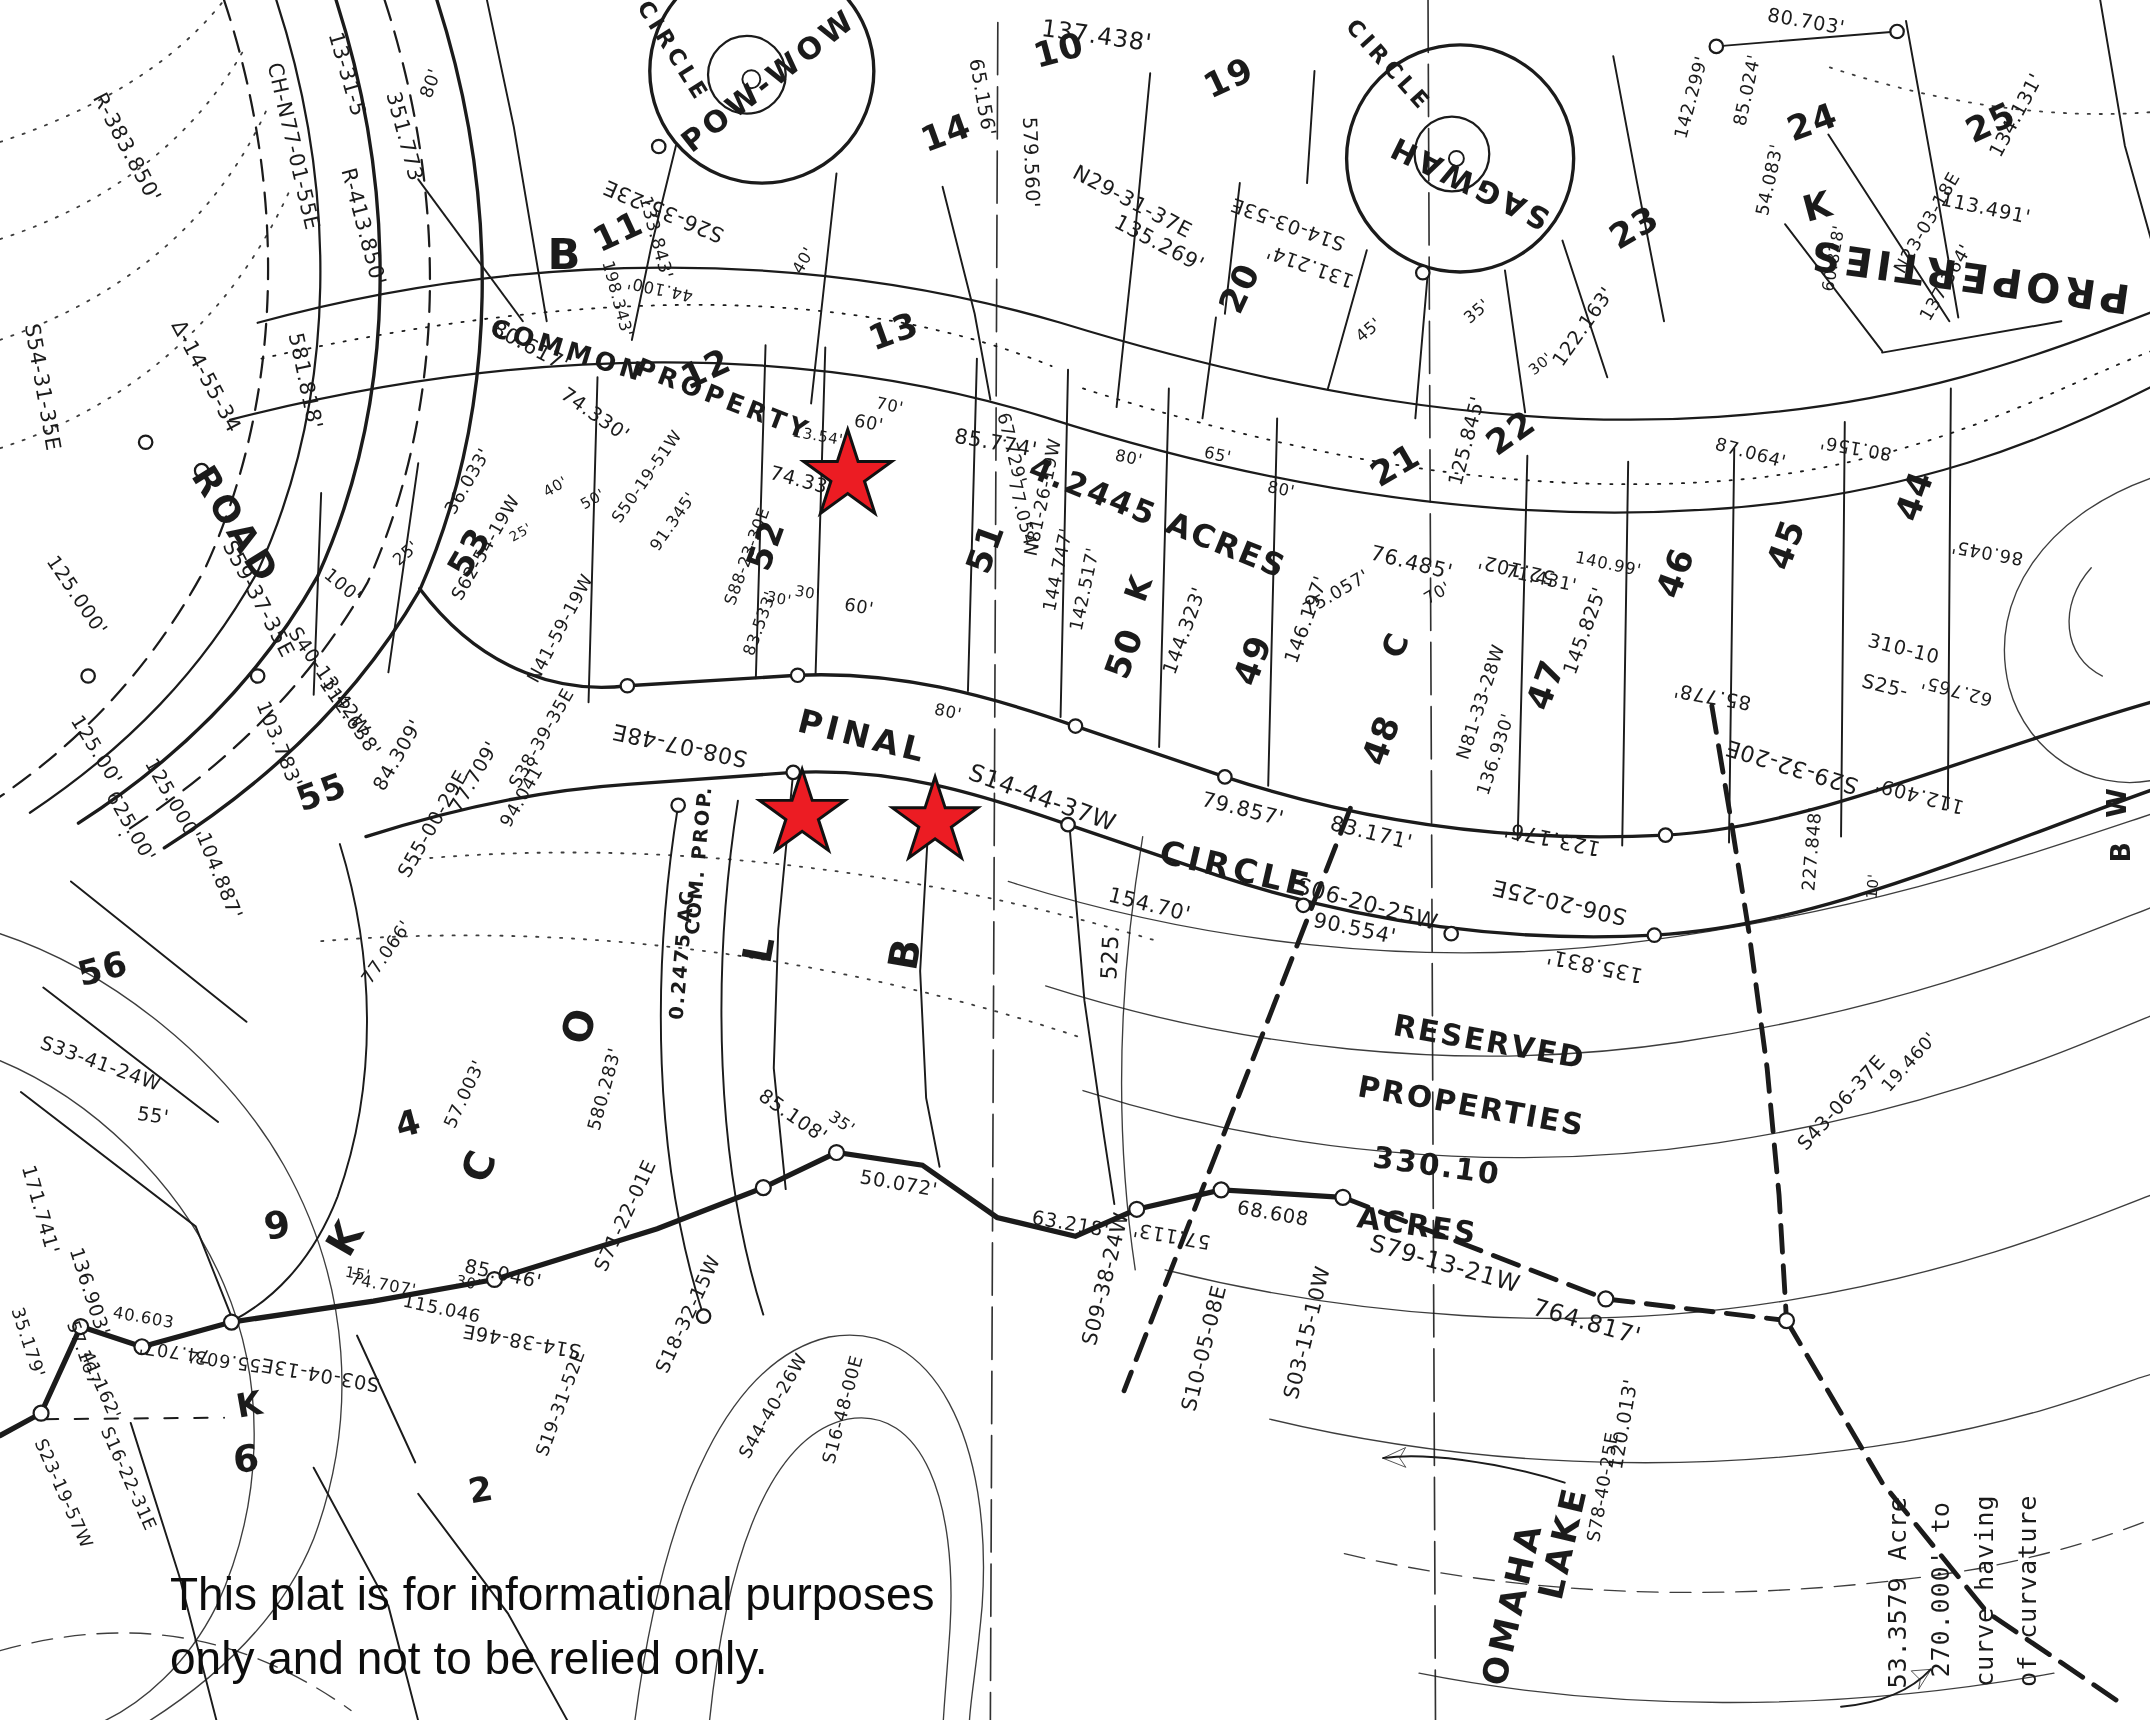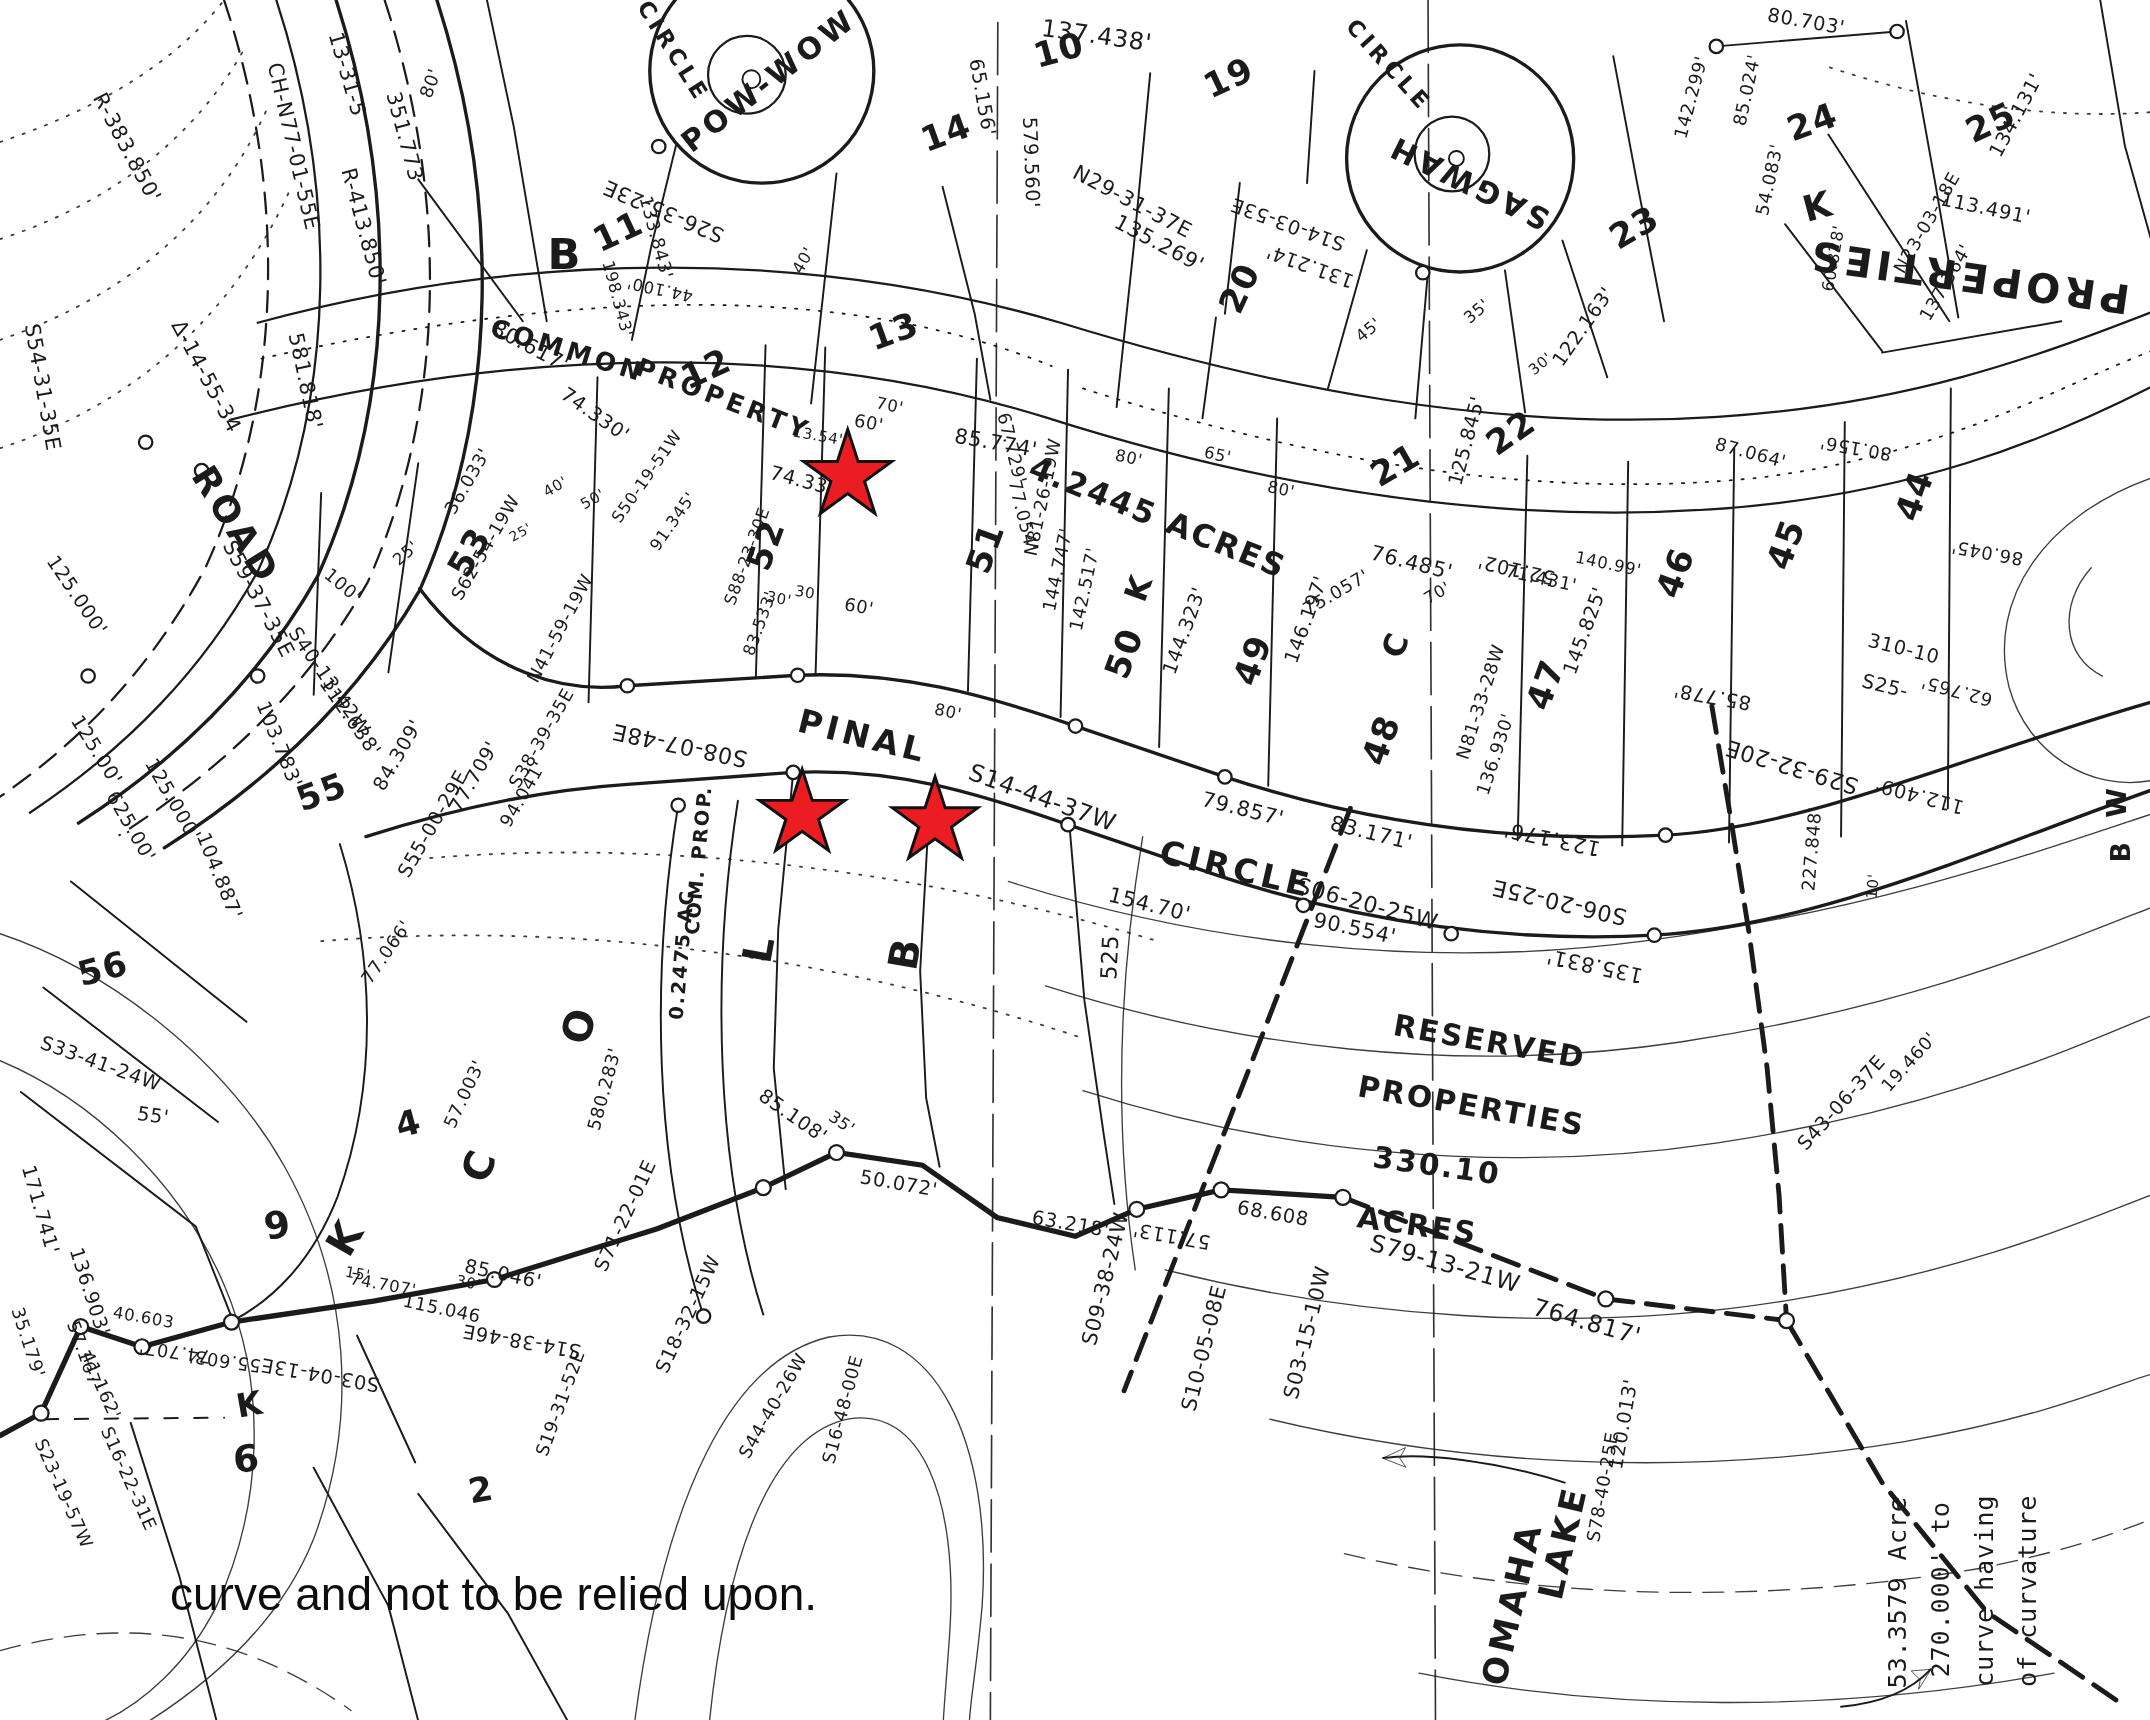--- a/index.html
+++ b/index.html
@@ -422,16 +422,17 @@
         <text transform="translate(2552 2132) rotate(-90)" font-size="34" class="lbl typed">53.3579 Acre</text>
       </g>
   <g id="stars-layer">
         <polygon points="1135.0,575.0 1148.9,617.8 1194.0,617.8 1157.5,644.3 1171.4,687.2 1135.0,660.7 1098.6,687.2 1112.5,644.3 1076.0,617.8 1121.1,617.8" fill="#ec1c23" stroke="#111111" stroke-width="4"></polygon>
         <polygon points="1074.0,1030.0 1087.5,1071.5 1131.1,1071.5 1095.8,1097.1 1109.3,1138.5 1074.0,1112.9 1038.7,1138.5 1052.2,1097.1 1016.9,1071.5 1060.5,1071.5" fill="#ec1c23" stroke="#111111" stroke-width="4"></polygon>
         <polygon points="1252.0,1040.0 1265.5,1081.5 1309.1,1081.5 1273.8,1107.1 1287.3,1148.5 1252.0,1122.9 1216.7,1148.5 1230.2,1107.1 1194.9,1081.5 1238.5,1081.5" fill="#ec1c23" stroke="#111111" stroke-width="4"></polygon>
       </g>
 </svg>
 
 <div class="disclaimer">
-  <div>curve and not to be relied upon.</div>
+  <div>This plat is for informational purposes</div>
+  <div>only and not to be relied only.</div>
 </div>
 </div>
 
 
 </body></html>

